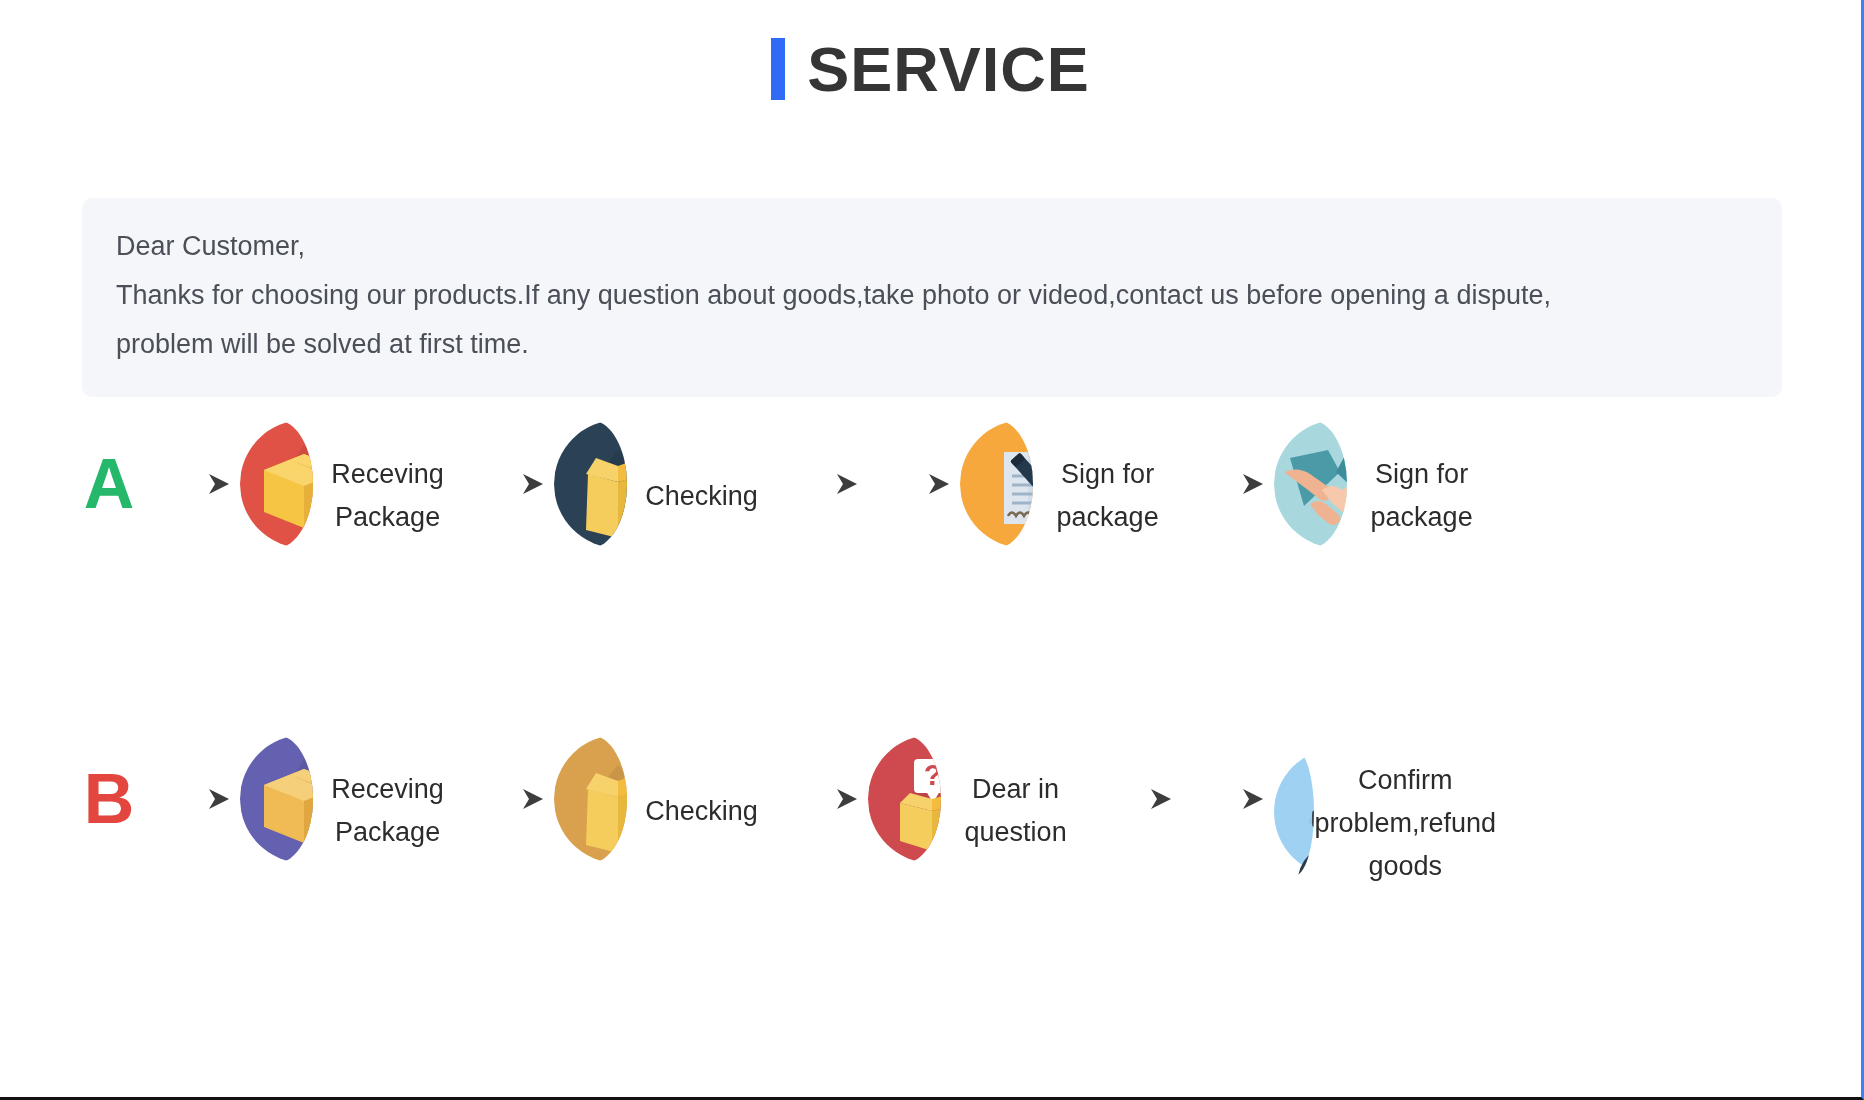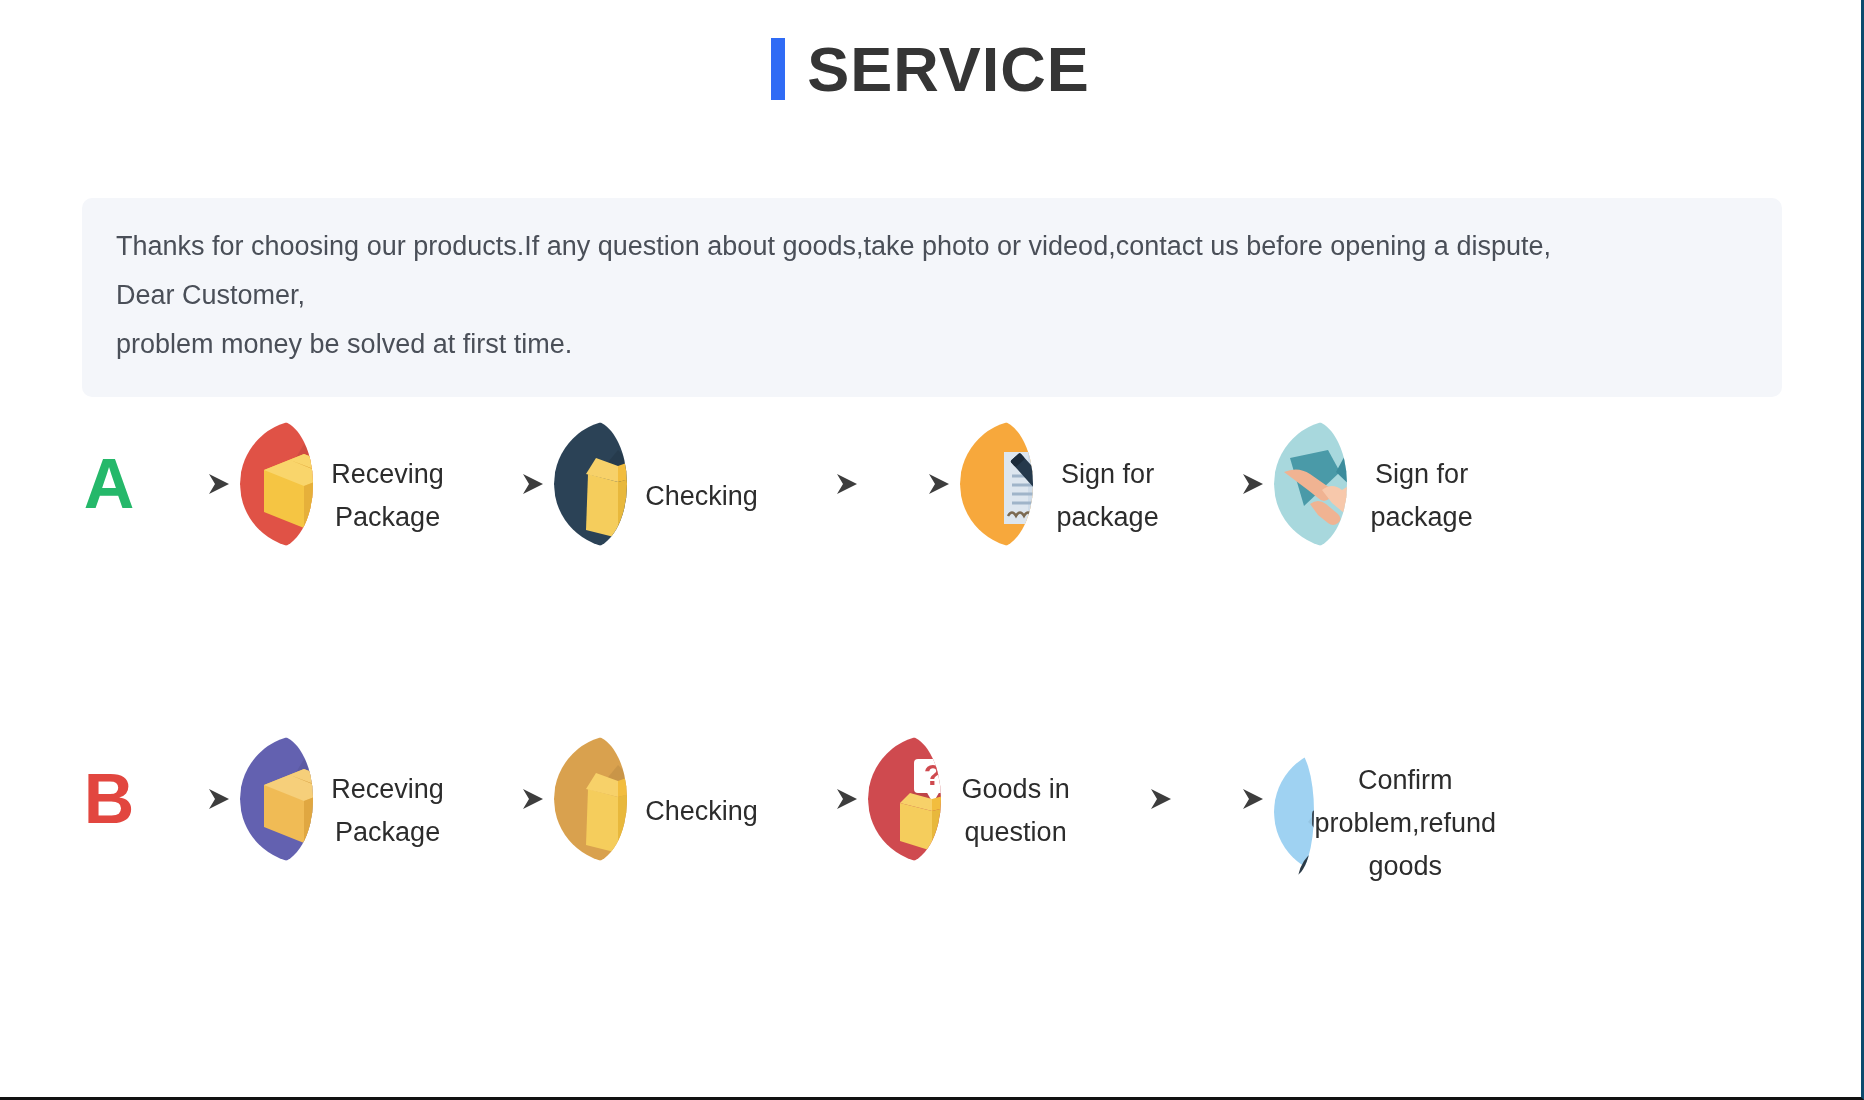--- a/index.html
+++ b/index.html
@@ -6,21 +6,21 @@
   body{
     width:1864px;height:1100px;
     background:#ffffff;
     font-family:"Liberation Sans", sans-serif;
     overflow:hidden;
     position:relative;
   }
   .page{
     position:absolute;inset:0;
     background:#ffffff;
-    border-right:3px solid #0c4a6e;
+    border-right:3px solid #3b82f6;
     border-bottom:3px solid #111;
     box-sizing:border-box;
   }
   
   .title-wrap{
     display:flex;align-items:center;justify-content:center;
     gap:22px;
     padding-top:46px;
     height:92px;
     box-sizing:border-box;
@@ -114,23 +114,23 @@
 <body>
 
 <div class="page">
 
   <div class="title-wrap">
     <span class="title-bar"></span>
     <span class="title-text">SERVICE</span>
   </div>
 
   <div class="note-box">
+    <div class="note-line">Dear Customer,</div>
     <div class="note-line">Thanks for choosing our products.If any question about goods,take photo or videod,contact us before opening a dispute,</div>
-    <div class="note-line">Dear Customer,</div>
-    <div class="note-line">problem money be solved at first time.</div>
+    <div class="note-line">problem will be solved at first time.</div>
   </div>
 
   <div class="flow flow-a">
 
     <div class="badge-letter badge-a">A</div>
 
     <div class="arrow">
       <svg width="74" height="26" viewBox="0 0 74 26">
           <defs>
             <linearGradient id="ga1" x1="0" x2="1">
@@ -301,21 +301,21 @@
           <path d="M64 28 L128 92 L100 128 L36 70 Z" fill="#000" opacity="0.08"></path>
           <rect x="46" y="24" width="38" height="34" rx="4" fill="#ffffff"></rect>
           <polygon points="58,56 72,56 65,68" fill="#ffffff"></polygon>
           <text x="65" y="50" font-size="30" font-weight="700" text-anchor="middle" fill="#cf4a4f" font-family="Liberation Sans, sans-serif">?</text>
           <polygon points="64,76 96,68 96,106 64,116" fill="#e8b83c"></polygon>
           <polygon points="64,76 32,68 32,106 64,116" fill="#f5cd5c"></polygon>
           <polygon points="64,76 96,68 86,58 64,64" fill="#f2bd3e"></polygon>
           <polygon points="64,76 32,68 42,58 64,64" fill="#f7d169"></polygon>
         </svg>
       </span>
-      <span class="step-label">Goods in question</span>
+      <span class="step-label">Dear in question</span>
     </div>
 
     <div class="arrow">
       <svg width="74" height="26" viewBox="0 0 74 26">
           <path d="M0 13 L58 13" stroke="url(#ga1)" stroke-width="5" fill="none"></path>
           <path d="M52 3 L72 13 L52 23 L58 13 Z" fill="#3d3d3d"></path>
         </svg>
     </div>
 
 

